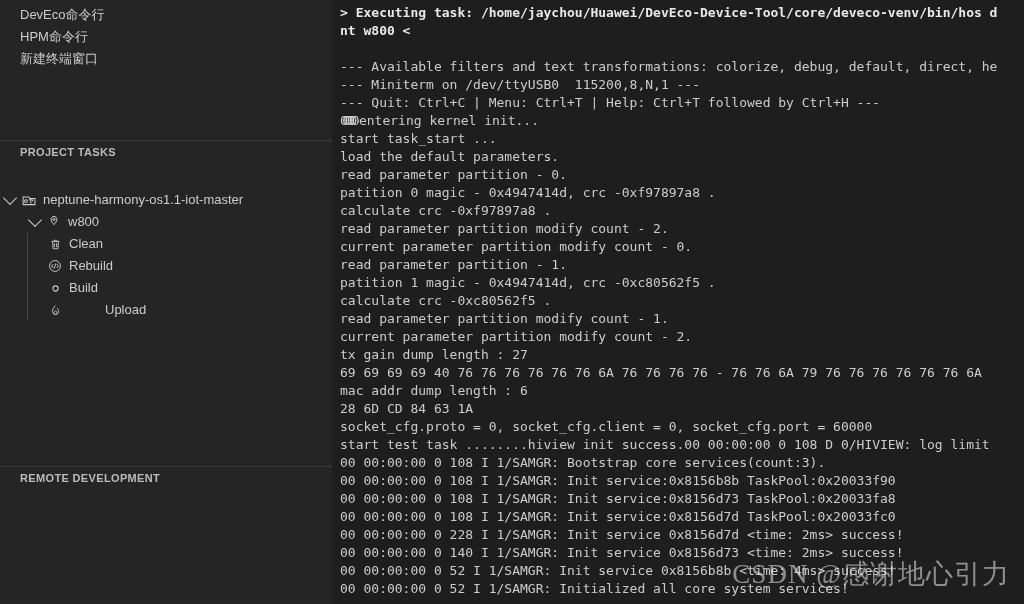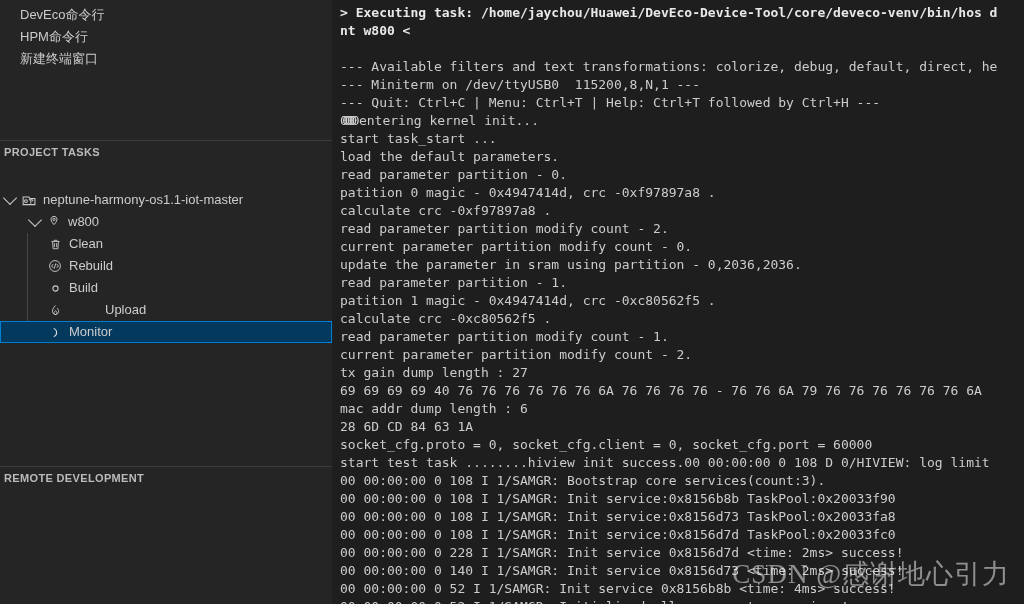--- a/index.html
+++ b/index.html
@@ -61,20 +61,21 @@
     height: 22px;
     line-height: 22px;
     font-size: 11px;
     font-weight: bold;
     letter-spacing: 0.35px;
     color: #BBBBBB;
     padding-left: 4px;
     white-space: nowrap;
     cursor: pointer;
     user-select: none;
+    margin-left: 16px;
   }
 
   
   .tree { padding-top: 2px; margin-top: 24px; }
   .tree-row {
     height: 22px;
     line-height: 22px;
     display: flex;
     align-items: center;
     font-size: 13px;
@@ -251,28 +252,20 @@
         <div class="tree-row" style="padding-left:44px;gap:36px;">
           <span class="ico">
             <svg width="13" height="13" viewBox="0 0 16 16" fill="none" stroke="#CCCCCC" stroke-width="1.1">
               <path d="M8 1.8C8 1.8 4.2 5.2 4.2 9.0c0 2.2 1.7 3.9 3.8 3.9s3.8-1.7 3.8-3.9c0-1.6-0.9-3.0-1.9-4.1"></path>
               <path d="M8 13.0c-1.1 0-1.9-0.9-1.9-2.0 0-1.1 1.9-3.0 1.9-3.0s1.9 1.9 1.9 3.0c0 1.1-0.8 2.0-1.9 2.0z"></path>
             </svg>
           </span>
           <span class="lbl">Upload</span>
         </div>
 
-        <div class="tree-row selected" style="padding-left:44px;">
-          <span class="ico">
-            <svg width="13" height="13" viewBox="0 0 16 16" fill="none" stroke="#E8E8E8" stroke-width="1.25" stroke-linecap="round">
-              <path d="M6.2 3.2a5.2 5.2 0 0 1 0 9.6"></path>
-            </svg>
-          </span>
-          <span class="lbl">Monitor</span>
-        </div>
       </div>
     </div>
 
     <div class="spacer"></div>
 
     <div class="remote-section">
       <div class="panel-divider"></div>
       <div class="section-header">
         <span>REMOTE DEVELOPMENT</span>
       </div>
@@ -289,21 +282,20 @@
         <div class="term-line">--- Miniterm on /dev/ttyUSB0  115200,8,N,1 ---</div>
         <div class="term-line">--- Quit: Ctrl+C | Menu: Ctrl+T | Help: Ctrl+T followed by Ctrl+H ---</div>
         <div class="term-line"><span class="garble">000000</span>entering kernel init...</div>
         <div class="term-line">start task_start ...</div>
         <div class="term-line">load the default parameters.</div>
         <div class="term-line">read parameter partition - 0.</div>
         <div class="term-line">patition 0 magic - 0x4947414d, crc -0xf97897a8 .</div>
         <div class="term-line">calculate crc -0xf97897a8 .</div>
         <div class="term-line">read parameter partition modify count - 2.</div>
         <div class="term-line">current parameter partition modify count - 0.</div>
-        <div class="term-line">update the parameter in sram using partition - 0,2036,2036.</div>
         <div class="term-line">read parameter partition - 1.</div>
         <div class="term-line">patition 1 magic - 0x4947414d, crc -0xc80562f5 .</div>
         <div class="term-line">calculate crc -0xc80562f5 .</div>
         <div class="term-line">read parameter partition modify count - 1.</div>
         <div class="term-line">current parameter partition modify count - 2.</div>
         <div class="term-line">tx gain dump length : 27</div>
         <div class="term-line">69 69 69 69 40 76 76 76 76 76 76 6A 76 76 76 76 - 76 76 6A 79 76 76 76 76 76 76 6A</div>
         <div class="term-line">mac addr dump length : 6</div>
         <div class="term-line">28 6D CD 84 63 1A</div>
         <div class="term-line">socket_cfg.proto = 0, socket_cfg.client = 0, socket_cfg.port = 60000</div>

